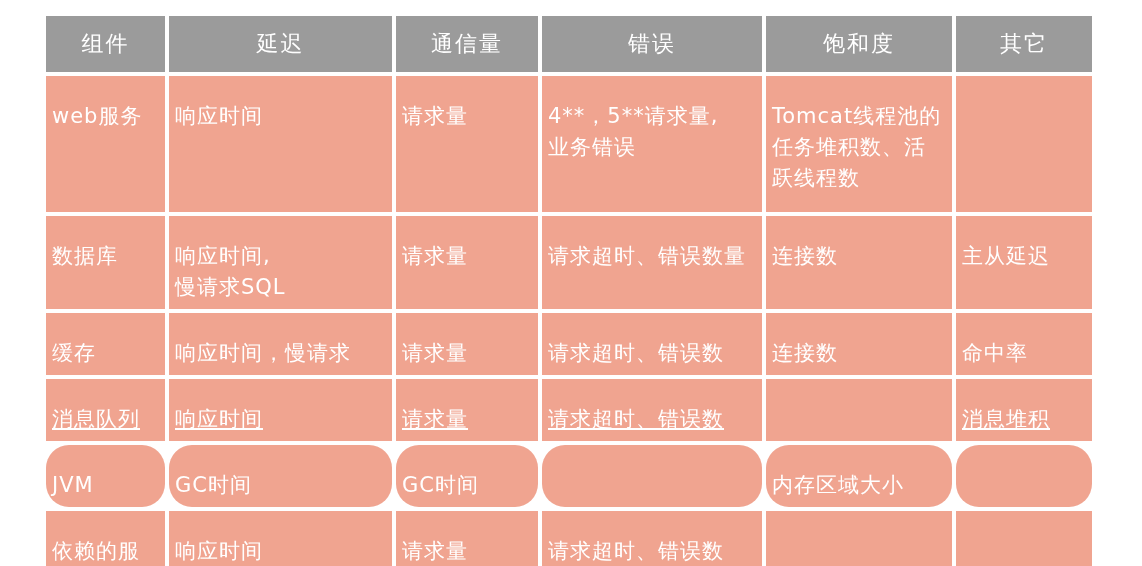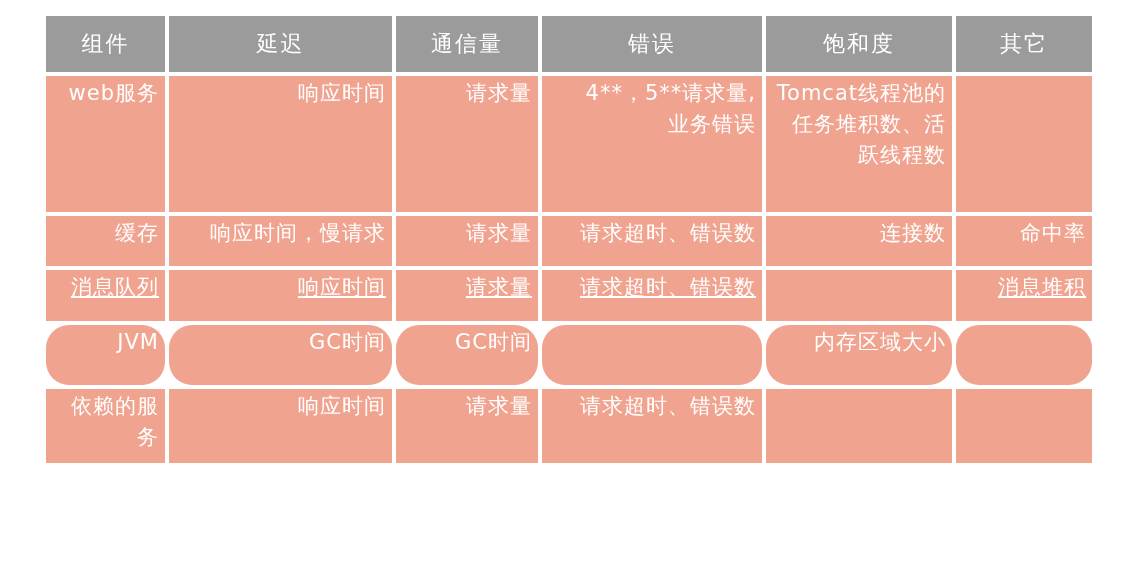--- a/index.html
+++ b/index.html
@@ -30,23 +30,23 @@
     height: 56px;
     font-size: 22px;
     font-weight: normal;
     text-align: center;
     vertical-align: middle;
     letter-spacing: 2px;
   }
   table.metrics td {
     background: var(--cell-bg);
     color: var(--text-color);
-    text-align: right;
+    text-align: left;
     vertical-align: top;
-    padding: 2px 6px 6px 6px;
+    padding: 25px 6px 6px 6px;
     font-size: 21px;
     line-height: 31px;
     white-space: pre-line;
     letter-spacing: 1px;
     overflow: hidden;
   }
   tr.r0 td { height: 136px; }
   tr.r1 td { height: 77px; }
   tr.r2 td { height: 50px; }
   tr.r3 td { height: 51px; text-decoration: underline; }
@@ -80,20 +80,29 @@
       <td>web服务</td>
       <td>响应时间</td>
       <td>请求量</td>
       <td>4**，5**请求量,
 业务错误</td>
       <td>Tomcat线程池的
 任务堆积数、活
 跃线程数</td>
       <td></td>
     </tr>
+    <tr class="r1">
+      <td>数据库</td>
+      <td>响应时间,
+慢请求SQL</td>
+      <td>请求量</td>
+      <td>请求超时、错误数量</td>
+      <td>连接数</td>
+      <td>主从延迟</td>
+    </tr>
     <tr class="r2">
       <td>缓存</td>
       <td>响应时间，慢请求</td>
       <td>请求量</td>
       <td>请求超时、错误数</td>
       <td>连接数</td>
       <td>命中率</td>
     </tr>
     <tr class="r3">
       <td>消息队列</td>

